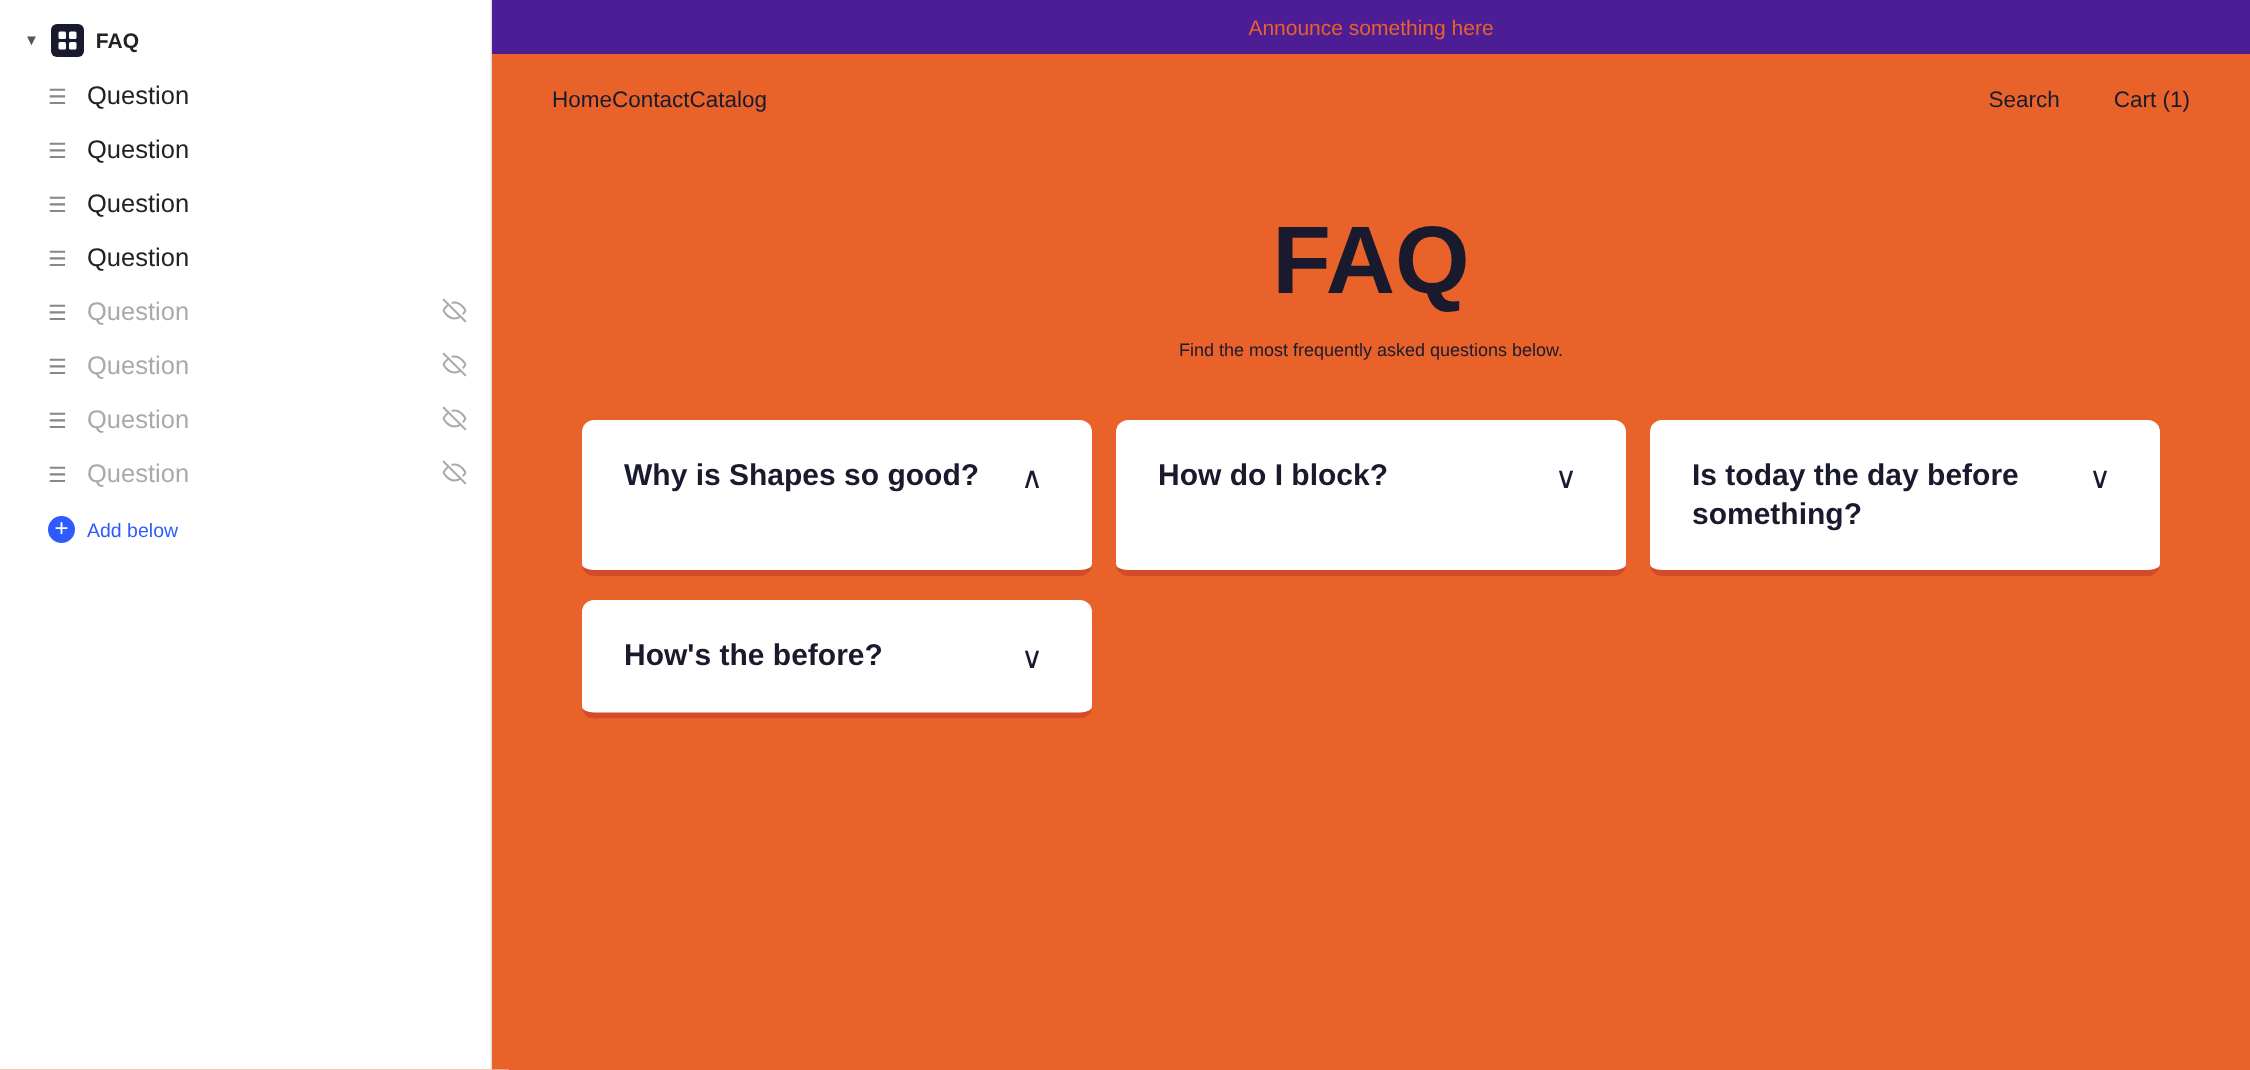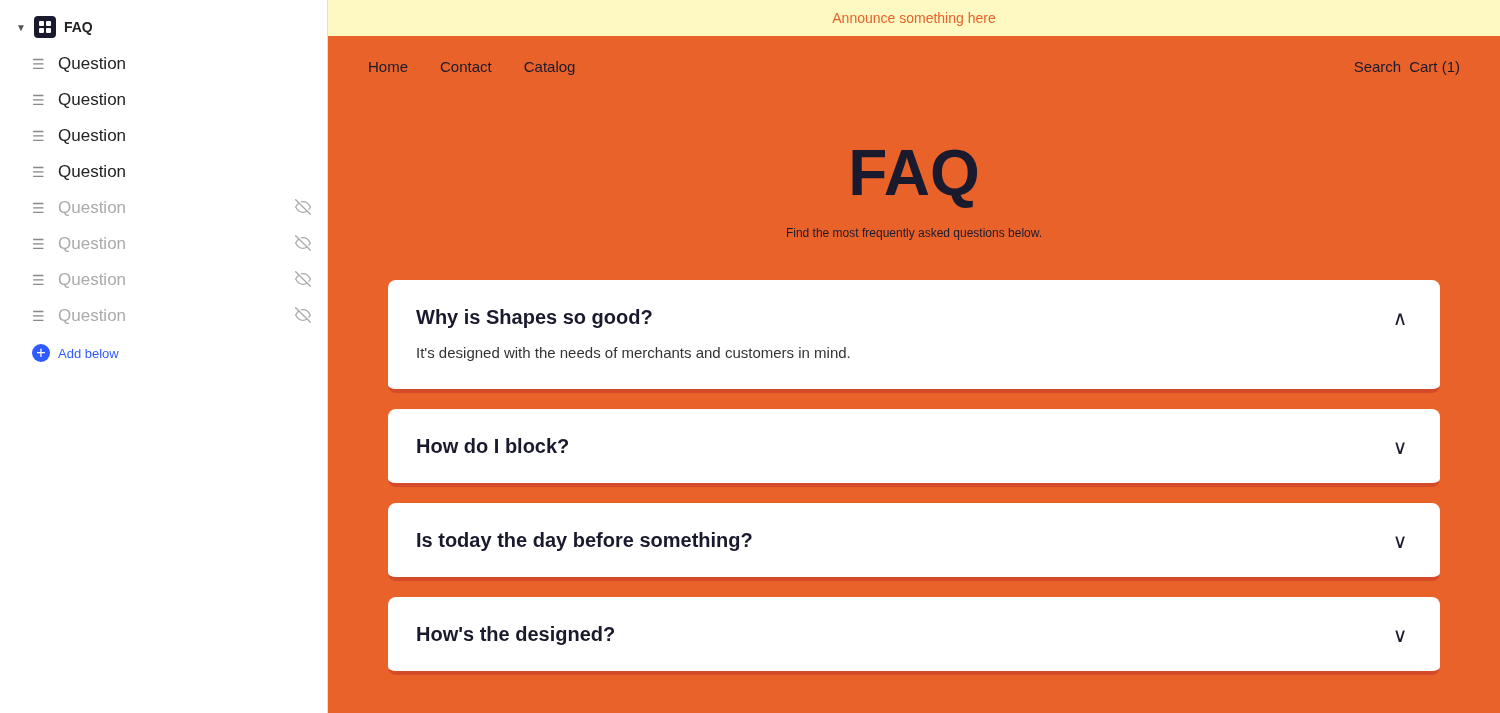--- a/index.html
+++ b/index.html
@@ -93,52 +93,51 @@
     
     .main {
       flex: 1;
       display: flex;
       flex-direction: column;
       overflow: hidden;
     }
 
     
     .announcement-bar {
-      background: #fef9c3;
+      background: #4c1d95;
       color: #e8622a;
       text-align: center;
       padding: 10px;
       font-size: 14px;
       font-weight: 500;
     }
 
     
     .nav-bar {
       background: #e8622a;
       display: flex;
       align-items: center;
       padding: 0 40px;
       height: 60px;
     }
     .nav-links {
       display: flex;
-      gap: 32px;
       align-items: center;
     }
     .nav-link {
       color: #1a1a2e;
       font-size: 15px;
       font-weight: 500;
       cursor: pointer;
       text-decoration: none;
     }
     .nav-actions {
       margin-left: auto;
       display: flex;
-      gap: 8px;
+      gap: 36px;
       align-items: flex-start;
     }
     .nav-action {
       color: #1a1a2e;
       font-size: 15px;
       font-weight: 500;
       cursor: pointer;
     }
 
     
@@ -157,21 +156,21 @@
       color: #1a1a2e;
       margin-bottom: 16px;
     }
     .faq-subtitle {
       font-size: 12px;
       color: #1a1a2e;
       margin-bottom: 40px;
     }
     .faq-grid {
       display: grid;
-      grid-template-columns: 1fr;
+      grid-template-columns: 1fr 1fr 1fr;
       gap: 16px;
       width: 100%;
       max-width: 1100px;
     }
     .faq-card {
       background: #fff;
       border-radius: 8px;
       padding: 24px 28px;
       border-bottom: 4px solid #d44b2a;
       cursor: pointer;
@@ -304,36 +303,35 @@
   <div class="faq-content">
     <h1 class="faq-title">FAQ</h1>
     <p class="faq-subtitle">Find the most frequently asked questions below.</p>
 
     <div class="faq-grid" id="faq-grid">
         <div class="faq-card">
           <div class="faq-card-header">
             <span class="faq-question">Why is Shapes so good?</span>
             <span class="faq-chevron">∧</span>
           </div>
-          <div class="faq-answer">It's designed with the needs of merchants and customers in mind.</div>
         </div>
         <div class="faq-card">
           <div class="faq-card-header">
             <span class="faq-question">How do I block?</span>
             <span class="faq-chevron">∨</span>
           </div>
         </div>
         <div class="faq-card">
           <div class="faq-card-header">
             <span class="faq-question">Is today the day before something?</span>
             <span class="faq-chevron">∨</span>
           </div>
         </div>
         <div class="faq-card">
           <div class="faq-card-header">
-            <span class="faq-question">How's the designed?</span>
+            <span class="faq-question">How's the before?</span>
             <span class="faq-chevron">∨</span>
           </div>
         </div>
       </div>
   </div>
 
 </div>
 
 </body></html>

